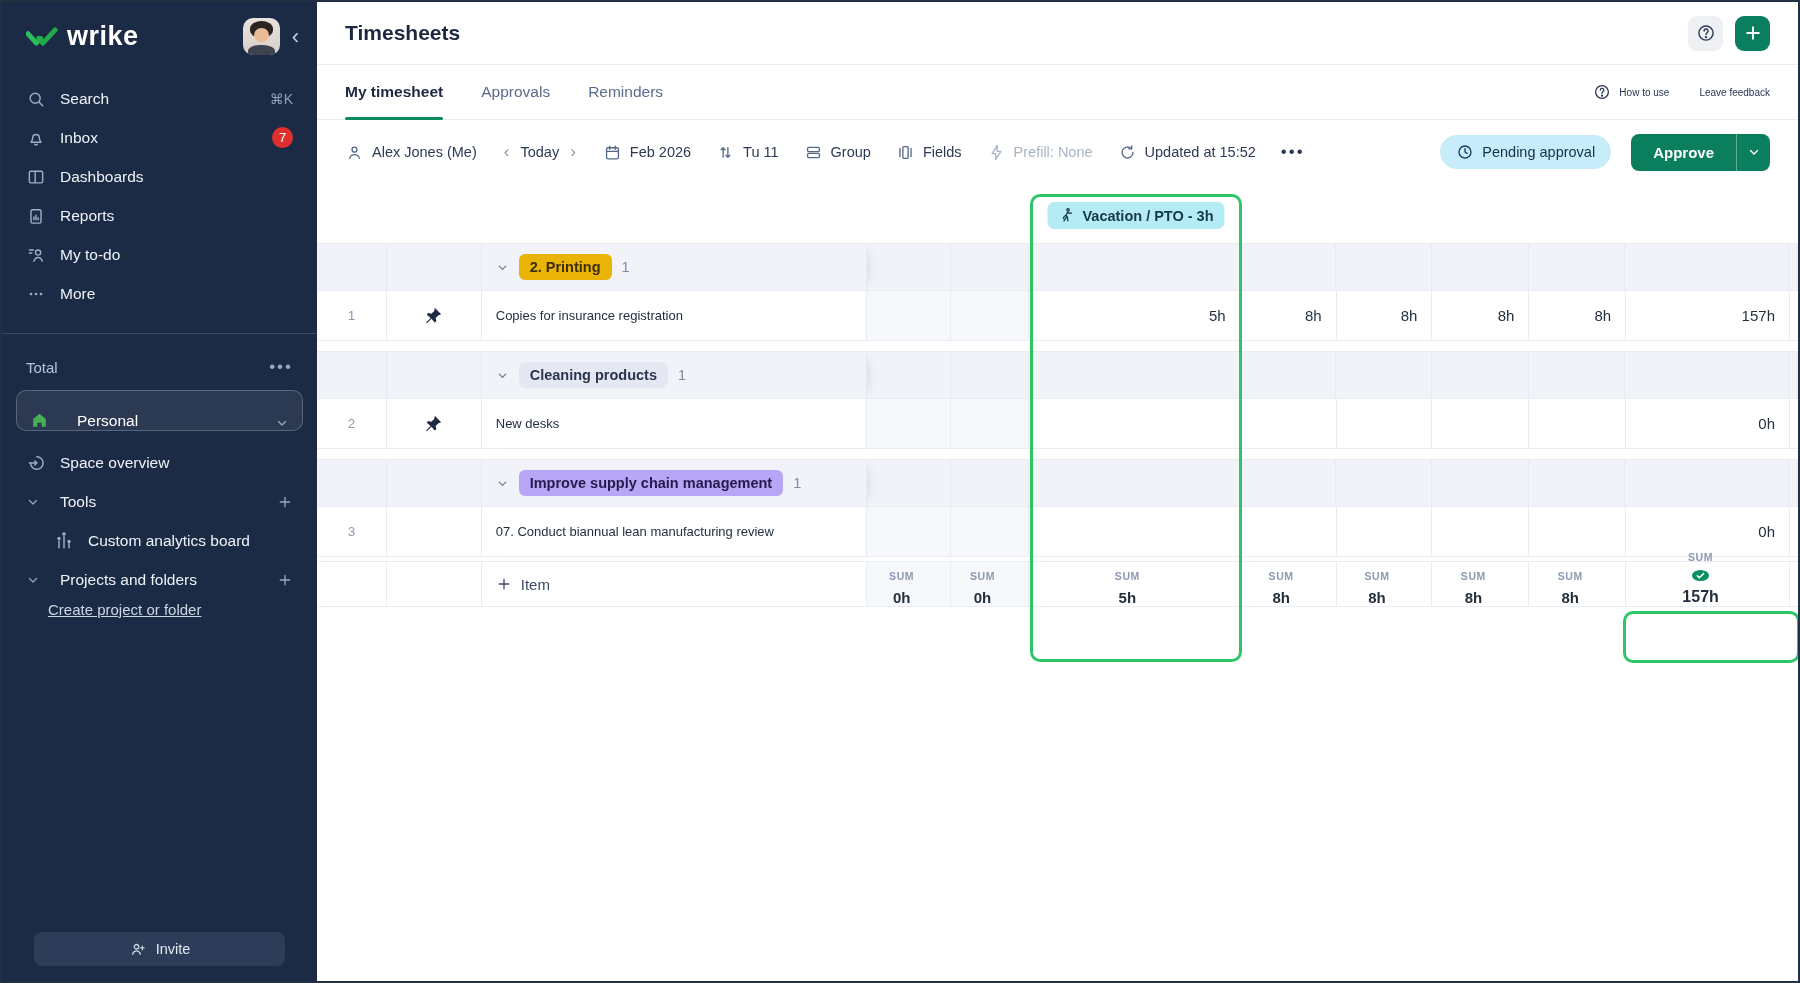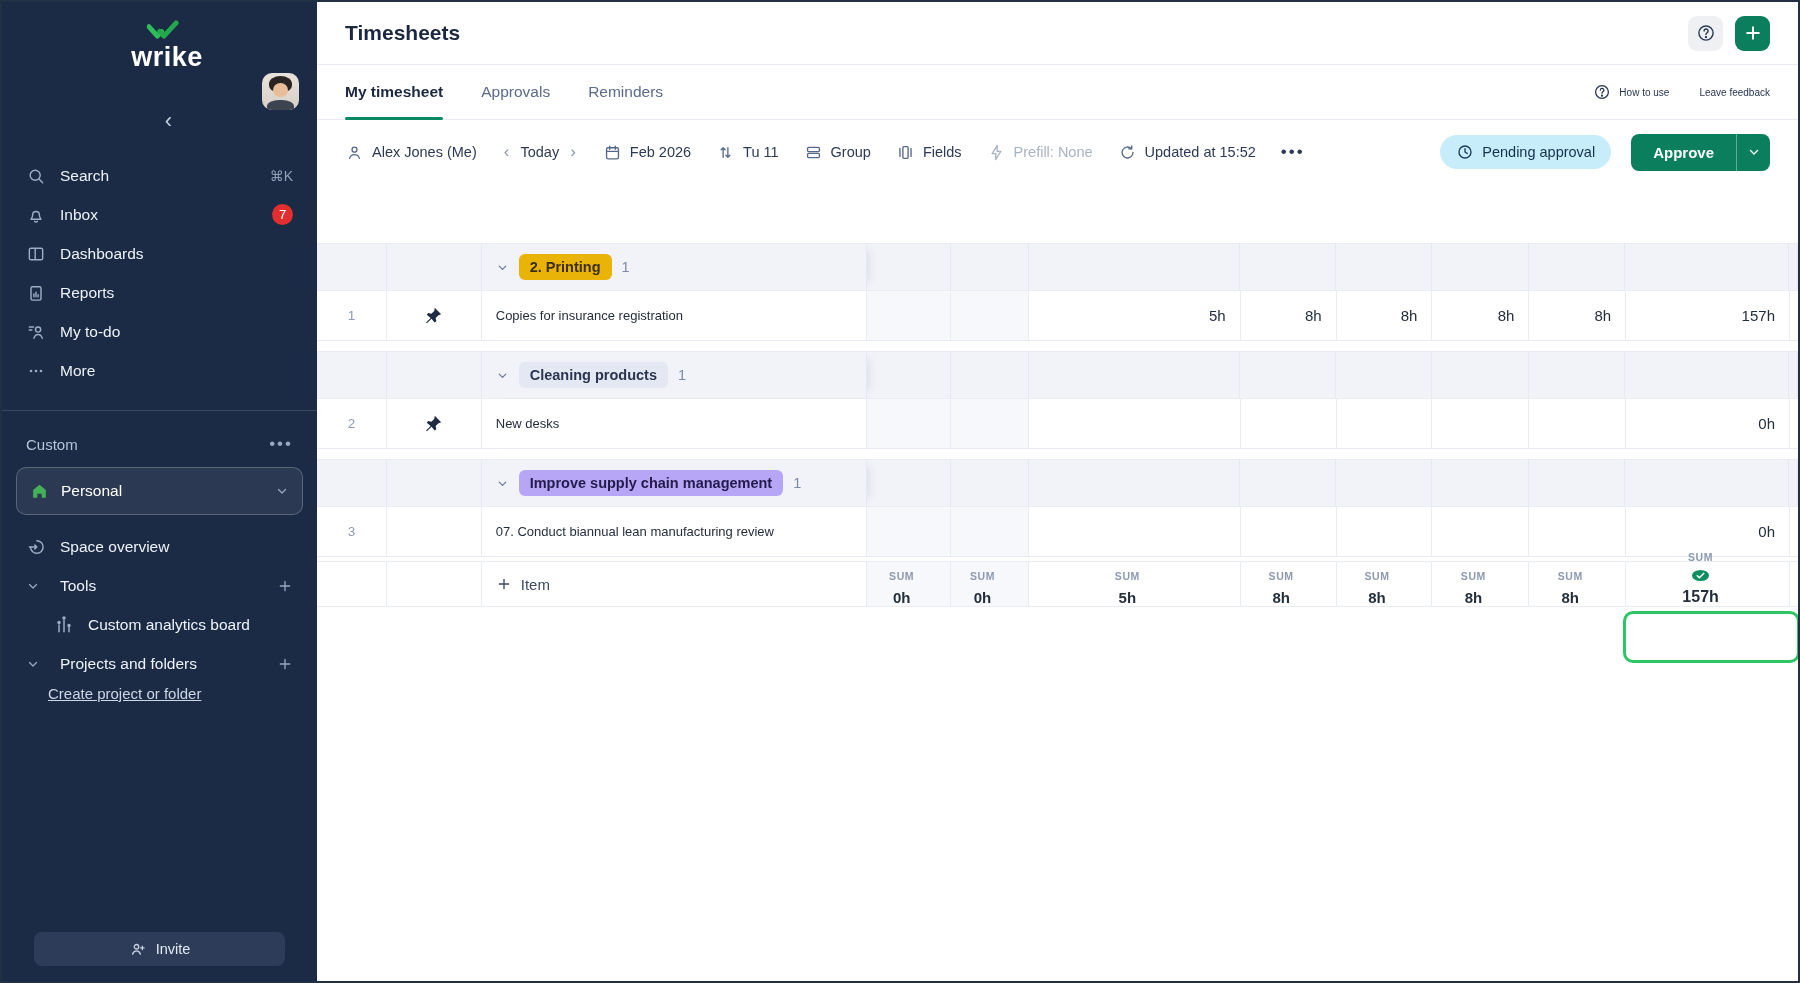--- a/index.html
+++ b/index.html
@@ -2,38 +2,38 @@
 <html><head>
 <meta charset="utf-8">
 <style>
   * { margin:0; padding:0; box-sizing:border-box; }
   html,body { background:#e8eaee; }
   body { font-family:"Liberation Sans","DejaVu Sans",sans-serif; }
   #app { position:relative; width:1800px; height:983px; background:#fff; border:2px solid #223044; overflow:hidden; }
 
   
   .sidebar { position:absolute; left:0; top:0; bottom:0; width:315px; background:#1b2b45; color:#e9eef6; }
-  .logo-row { display:flex; align-items:center; padding:16px 18px 10px 24px;flex-direction:column; }
+  .logo-row { display:flex; align-items:center; padding:16px 18px 10px 24px; }
   .logo-text { font-size:27px; font-weight:700; letter-spacing:.5px; margin-left:9px; color:#fff; }
   .avatar { margin-left:auto; width:37px; height:37px; border-radius:10px; background:linear-gradient(180deg,#e8e2da 0%,#d6d0c8 100%); position:relative; overflow:hidden; flex:0 0 auto; }
   .avatar .hair { position:absolute; top:3px; left:7px; right:7px; height:16px; border-radius:50% 50% 40% 40%; background:#2a2523; }
   .avatar .face { position:absolute; top:10px; left:11px; width:15px; height:14px; border-radius:50%; background:#e9bd98; }
   .avatar .body { position:absolute; bottom:-4px; left:5px; right:5px; height:14px; border-radius:45% 45% 0 0; background:#3d4450; }
   .collapse { margin-left:12px; font-size:22px; color:#c4cfdf; cursor:pointer; line-height:1; }
   .side-nav { margin-top:14px; }
   .side-item { height:39px; display:flex; align-items:center; gap:14px; padding:0 24px; font-size:15.5px; color:#eef2f8; cursor:pointer; }
   .side-item .s-icon { width:20px; height:20px; color:#9fadc4; flex:0 0 auto; display:flex; }
   .side-spacer { margin-left:auto; }
   .shortcut { color:#93a1b8; font-size:14px; }
   .red-badge { margin-left:auto; min-width:21px; height:21px; border-radius:11px; background:#e12f2f; color:#fff; font-size:13px; display:flex; align-items:center; justify-content:center; padding:0 6px; }
   .side-divider { border-top:1px solid rgba(255,255,255,.14); margin:20px 0 18px 0; }
   .space-head { display:flex; align-items:center; padding:0 24px; height:30px; }
   .space-label { color:#b7c3d6; font-size:15px; }
   .dots { color:#9aa8bf; font-size:17px; letter-spacing:2px; margin-left:auto; cursor:pointer; }
-  .space-pill { margin:8px 14px 4px 14px; height:48px; border-radius:10px; background:rgba(255,255,255,.07); border:1px solid rgba(255,255,255,.22); display:flex; align-items:center; gap:12px; padding:0 13px; cursor:pointer; }
+  .space-pill { margin:8px 14px 4px 14px; height:41px; border-radius:10px; background:rgba(255,255,255,.07); border:1px solid rgba(255,255,255,.22); display:flex; align-items:flex-end; gap:28px; padding:0 13px; cursor:pointer; }
   .space-pill .p-label { font-size:15.5px; color:#fff; }
   .chev { color:#9aa8bf; display:flex; }
   .side-sub { margin-top:12px; }
   .indent-1 { padding-left:52px; }
   .create-link { padding:2px 24px 0 46px; }
   .create-link a { color:#ccd6e4; font-size:15px; text-decoration:underline; cursor:pointer; }
   .invite-btn { position:absolute; left:32px; right:32px; bottom:15px; height:34px; border-radius:8px; background:#2d3d59; color:#e2e9f3; font-size:14.5px; display:flex; align-items:center; justify-content:center; gap:9px; cursor:pointer; }
   .invite-btn .s-icon{ width:18px;height:18px;color:#c4cfdf;display:flex; }
 
   
@@ -198,21 +198,21 @@
               <circle cx="18" cy="12" r="1.6"></circle>
             </svg>
           </span>
         <span>More</span>
       </div>
     </div>
 
     <div class="side-divider"></div>
 
     <div class="space-head">
-      <span class="space-label">Custom</span>
+      <span class="space-label">Total</span>
       <span class="dots">•••</span>
     </div>
 
     <div class="space-pill">
       <span class="s-icon" style="width:19px;height:19px"><svg viewBox="0 0 24 24">
             <path d="M12 3.5 20 10v10h-5.2v-5.2H9.2V20H4V10z" fill="#45b058"></path>
           </svg></span>
       <span class="p-label">Personal</span>
       <span class="side-spacer"></span>
       <span class="chev">
@@ -626,17 +626,28 @@
           <span class="check-circ">
               <svg width="11" height="11" viewBox="0 0 24 24" fill="none" stroke="#fff" stroke-width="3.4" stroke-linecap="round" stroke-linejoin="round">
                 <path d="M5 12.5l4.5 4.5L19 7.5"></path>
               </svg>
             </span>
           <span class="sum-total-val">157h</span>
         </div>
         <div class="cell c-ovf"></div>
       </div>
 
+      <div class="col-highlight">
+        <span class="vacation-badge">
+          <span class="s-icon">
+              <svg viewBox="0 0 24 24" fill="none" stroke="currentColor" stroke-width="1.8" stroke-linecap="round" stroke-linejoin="round">
+                <circle cx="13.5" cy="4" r="1.7"></circle>
+                <path d="M13 7.2l-2.3 4.6 2 2.6.5 5.1M10.7 11.8 8.3 13l-1.4 3.4M13 7.2l2.8 1.9 2.6-.6M11 14.6l-3.2 5"></path>
+              </svg>
+            </span>
+          <span>Vacation / PTO - 3h</span>
+        </span>
+      </div>
       <div class="total-highlight"></div>
 
     </div>
   </div>
 </div>
 
 </body></html>

